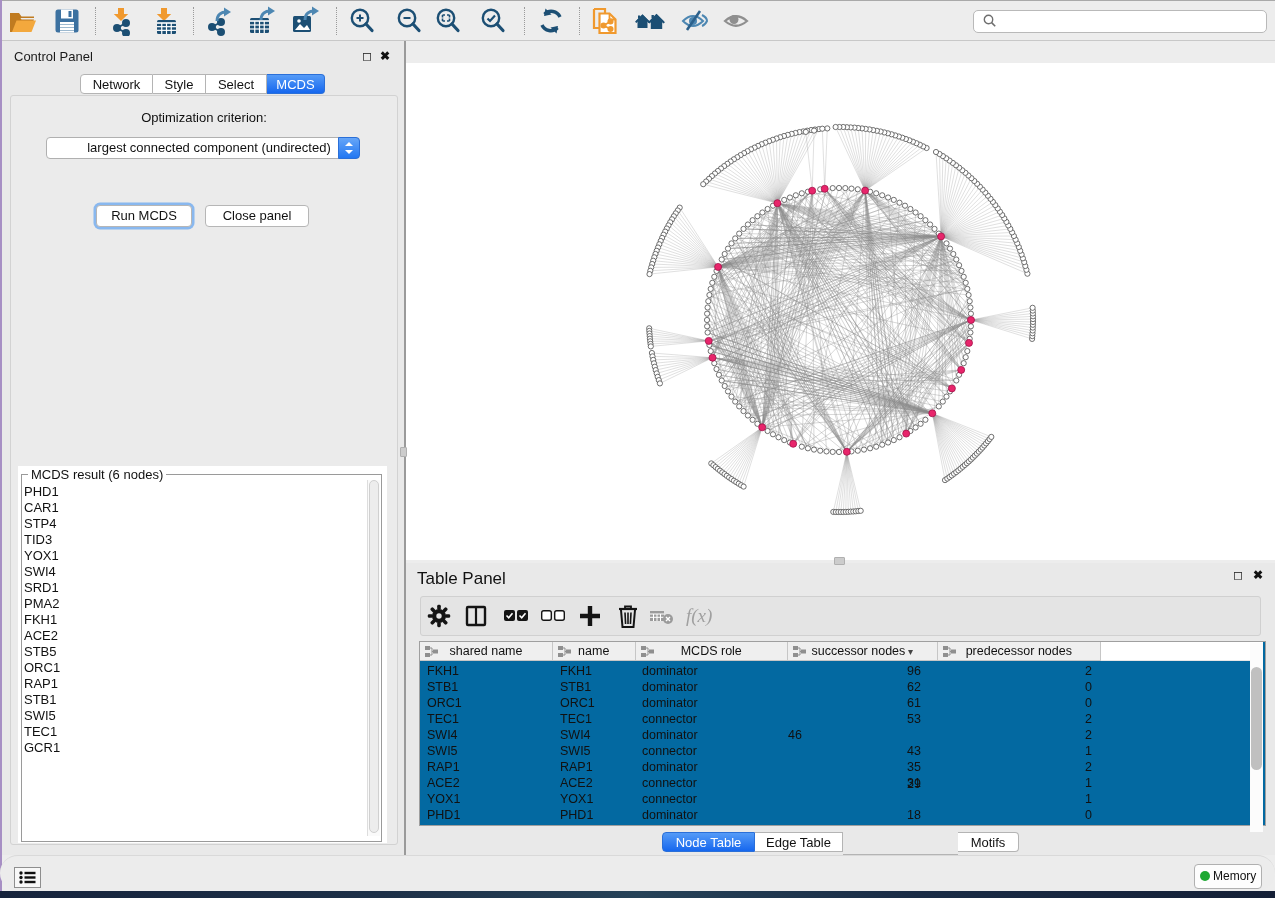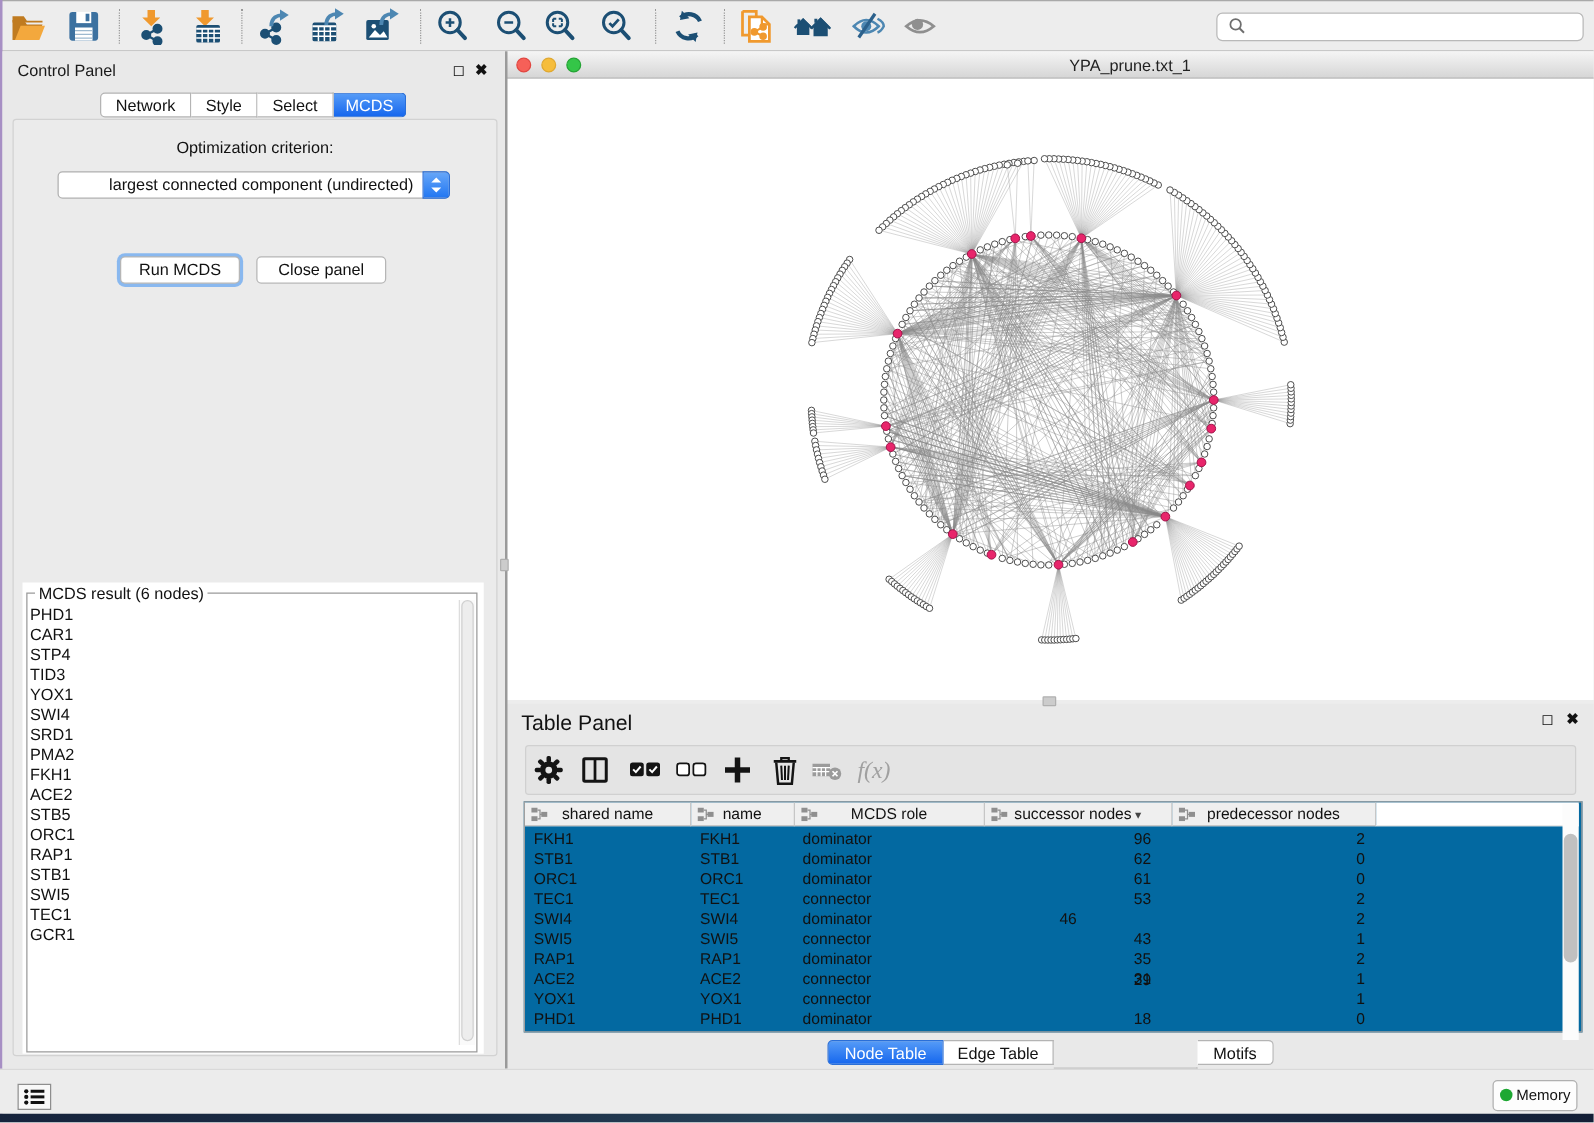--- a/index.html
+++ b/index.html
@@ -58,21 +58,21 @@
             border:1px solid #9f9f9f;}
   .hdr{position:absolute;top:0;height:19px;background:#efefef;border-right:1px solid #c6c6c6;
        border-bottom:1px solid #c6c6c6;box-sizing:border-box;text-align:center;
        font-size:12.5px;line-height:19px;color:#111;}
   .cell{position:absolute;height:16px;font-size:12.5px;line-height:16px;}
   #tscroll{position:absolute;right:2px;top:1px;width:13px;height:189px;background:#fcfcfc;}
   #tthumb{position:absolute;left:1px;top:24px;width:11px;height:103px;background:#c0c0c0;border-radius:6px;}
   .bottab{border:1px solid #b4b4b4;border-left:none;background:#fff;font-size:13px;
           line-height:20px;text-align:center;box-sizing:border-box;}
   
-  #statusbar{left:0;top:855px;width:1275px;height:36px;background:#ececec;border-top:1px solid #d9d9d9;box-sizing:border-box;}
+  #statusbar{left:0;top:855px;width:1275px;height:36px;background:#ececec;border-top:1px solid #d9d9d9;box-sizing:border-box;border-radius:18px;}
   #listicon{position:absolute;left:14px;top:11px;width:25px;height:19px;background:#f8f8f8;
             border:1px solid #8e8e8e;}
   #membtn{position:absolute;right:13px;top:8px;width:66px;height:23px;background:#fdfdfd;
           border:1px solid #b0b0b0;border-radius:4px;font-size:12px;line-height:22px;text-align:center;}
   #desktop{left:0;top:891px;width:1275px;height:7px;background:linear-gradient(90deg,#16233c 0%,#1d3048 30%,#264258 50%,#1a2c46 72%,#141f36 100%);}
 </style></head>
 <body>
 <div class="abs" id="toolbar">
     <svg class="ticon" style="left:7px;top:5px" width="30" height="30" viewBox="0 0 30 30">
       <path d="M3 7 h9 l2.5 3.5 H27 V12 H3 z" fill="#c07b20"></path>
@@ -238,26 +238,20 @@
         <div id="grouplabel">MCDS result (6 nodes)</div>
         <div id="mcdslist">PHD1<br>CAR1<br>STP4<br>TID3<br>YOX1<br>SWI4<br>SRD1<br>PMA2<br>FKH1<br>ACE2<br>STB5<br>ORC1<br>RAP1<br>STB1<br>SWI5<br>TEC1<br>GCR1</div>
         <div id="listscroll">
             <div id="listthumb"></div>
           </div>
       </div>
     </div>
   </div>
 </div>
 <div class="abs" id="netwin">
-  <div id="nettitle">
-    <span class="light" style="left:9px;background:#f66058;border:1px solid #e14640;box-sizing:border-box;"></span>
-    <span class="light" style="left:29px;background:#f6bd3c;border:1px solid #e0a830;box-sizing:border-box;"></span>
-    <span class="light" style="left:49px;background:#34c648;border:1px solid #24a334;box-sizing:border-box;"></span>
-    <div id="nettext">YPA_prune.txt_1</div>
-  </div>
   <div id="netcanvas">
       <svg width="871" height="497" viewBox="0 0 871 497" style="position:absolute;left:0;top:0">
         <path d="M372.4 140.2L413.9 66.1M372.4 140.2L410.0 66.5M372.4 140.2L406.1 67.0M372.4 140.2L402.2 67.7M372.4 140.2L398.3 68.4M372.4 140.2L394.4 69.1M372.4 140.2L390.5 70.0M372.4 140.2L386.7 70.9M372.4 140.2L382.8 71.9M372.4 140.2L379.0 73.0M372.4 140.2L375.2 74.2M372.4 140.2L371.5 75.5M372.4 140.2L367.8 76.8M372.4 140.2L364.1 78.2M372.4 140.2L360.4 79.7M372.4 140.2L356.7 81.2M372.4 140.2L353.1 82.9M372.4 140.2L349.6 84.6M372.4 140.2L346.0 86.3M372.4 140.2L342.5 88.2M372.4 140.2L339.1 90.1M372.4 140.2L335.6 92.1M372.4 140.2L332.3 94.2M372.4 140.2L328.9 96.3M372.4 140.2L325.6 98.5M372.4 140.2L322.4 100.8M372.4 140.2L319.2 103.1M372.4 140.2L316.0 105.5M372.4 140.2L312.9 108.0M372.4 140.2L309.9 110.5M372.4 140.2L306.9 113.1M372.4 140.2L304.0 115.8M372.4 140.2L301.1 118.5M372.4 140.2L298.2 121.2M407.2 127.7L409.1 67.6M407.2 127.7L400.8 68.9M419.7 125.8L422.3 65.4M419.7 125.8L417.3 65.7M460.1 127.6L521.6 85.0M460.1 127.6L518.2 83.4M460.1 127.6L514.8 81.7M460.1 127.6L511.4 80.2M460.1 127.6L507.9 78.7M460.1 127.6L504.4 77.3M460.1 127.6L500.9 76.0M460.1 127.6L497.3 74.7M460.1 127.6L493.8 73.5M460.1 127.6L490.2 72.4M460.1 127.6L486.6 71.3M460.1 127.6L482.9 70.3M460.1 127.6L479.3 69.4M460.1 127.6L475.6 68.5M460.1 127.6L471.9 67.8M460.1 127.6L468.2 67.1M460.1 127.6L464.5 66.4M460.1 127.6L460.7 65.9M460.1 127.6L457.0 65.4M460.1 127.6L453.2 65.0M460.1 127.6L449.5 64.6M460.1 127.6L445.7 64.4M460.1 127.6L441.9 64.2M460.1 127.6L438.2 64.0M460.1 127.6L434.4 64.0M460.1 127.6L430.6 64.0M536.1 173.4L622.4 210.7M536.1 173.4L621.4 206.8M536.1 173.4L620.3 203.0M536.1 173.4L619.2 199.1M536.1 173.4L617.9 195.3M536.1 173.4L616.6 191.5M536.1 173.4L615.2 187.8M536.1 173.4L613.8 184.0M536.1 173.4L612.2 180.3M536.1 173.4L610.6 176.7M536.1 173.4L608.9 173.0M536.1 173.4L607.1 169.4M536.1 173.4L605.3 165.9M536.1 173.4L603.3 162.4M536.1 173.4L601.4 158.9M536.1 173.4L599.3 155.4M536.1 173.4L597.2 152.0M536.1 173.4L594.9 148.7M536.1 173.4L592.7 145.4M536.1 173.4L590.3 142.1M536.1 173.4L587.9 138.9M536.1 173.4L585.5 135.8M536.1 173.4L582.9 132.7M536.1 173.4L580.3 129.6M536.1 173.4L577.6 126.6M536.1 173.4L574.9 123.7M536.1 173.4L572.1 120.8M536.1 173.4L569.3 118.0M536.1 173.4L566.4 115.2M536.1 173.4L563.4 112.5M536.1 173.4L560.4 109.8M536.1 173.4L557.3 107.3M536.1 173.4L554.2 104.7M536.1 173.4L551.0 102.3M536.1 173.4L547.8 99.9M536.1 173.4L544.5 97.6M536.1 173.4L541.2 95.3M536.1 173.4L537.9 93.1M536.1 173.4L534.5 91.0M536.1 173.4L531.0 89.0M566.0 257.0L627.1 275.9M566.0 257.0L627.3 273.1M566.0 257.0L627.5 270.3M566.0 257.0L627.7 267.5M566.0 257.0L627.8 264.6M566.0 257.0L627.9 261.8M566.0 257.0L628.0 259.0M566.0 257.0L628.0 256.1M566.0 257.0L628.0 253.3M566.0 257.0L627.9 250.5M566.0 257.0L627.8 247.6M566.0 257.0L627.6 244.8M527.3 350.3L540.0 417.1M527.3 350.3L542.3 415.6M527.3 350.3L544.5 414.0M527.3 350.3L546.8 412.4M527.3 350.3L549.0 410.7M527.3 350.3L551.2 409.1M527.3 350.3L553.4 407.4M527.3 350.3L555.6 405.6M527.3 350.3L557.7 403.8M527.3 350.3L559.8 402.0M527.3 350.3L561.9 400.2M527.3 350.3L563.9 398.4M527.3 350.3L566.0 396.5M527.3 350.3L567.9 394.6M527.3 350.3L569.9 392.6M527.3 350.3L571.9 390.6M527.3 350.3L573.8 388.6M527.3 350.3L575.7 386.6M527.3 350.3L577.5 384.6M527.3 350.3L579.3 382.5M527.3 350.3L581.1 380.4M527.3 350.3L582.9 378.2M527.3 350.3L584.6 376.1M527.3 350.3L586.3 373.9M441.8 388.8L428.3 448.9M441.8 388.8L430.8 449.0M441.8 388.8L433.3 449.0M441.8 388.8L435.8 449.0M441.8 388.8L438.3 449.0M441.8 388.8L440.8 448.9M441.8 388.8L443.3 448.8M441.8 388.8L445.8 448.6M441.8 388.8L448.3 448.5M441.8 388.8L450.8 448.3M441.8 388.8L453.3 448.0M441.8 388.8L455.7 447.8M357.2 364.3L306.3 400.4M357.2 364.3L308.4 402.2M357.2 364.3L310.6 404.1M357.2 364.3L312.8 405.9M357.2 364.3L315.0 407.7M357.2 364.3L317.3 409.4M357.2 364.3L319.5 411.1M357.2 364.3L321.8 412.8M357.2 364.3L324.1 414.5M357.2 364.3L326.5 416.1M357.2 364.3L328.9 417.7M357.2 364.3L331.3 419.2M357.2 364.3L333.7 420.7M357.2 364.3L336.1 422.2M357.2 364.3L338.6 423.6M307.5 294.7L246.9 290.0M307.5 294.7L247.5 293.4M307.5 294.7L248.2 296.9M307.5 294.7L249.0 300.3M307.5 294.7L249.8 303.7M307.5 294.7L250.7 307.1M307.5 294.7L251.7 310.4M307.5 294.7L252.7 313.8M307.5 294.7L253.8 317.1M307.5 294.7L254.9 320.4M303.7 277.9L244.2 265.3M303.7 277.9L244.3 267.9M303.7 277.9L244.5 270.5M303.7 277.9L244.7 273.1M303.7 277.9L244.9 275.7M303.7 277.9L245.2 278.3M303.7 277.9L245.5 280.9M303.7 277.9L245.8 283.4M313.1 203.9L274.7 144.6M313.1 203.9L272.7 147.5M313.1 203.9L270.7 150.4M313.1 203.9L268.8 153.3M313.1 203.9L267.0 156.3M313.1 203.9L265.2 159.3M313.1 203.9L263.5 162.4M313.1 203.9L261.8 165.5M313.1 203.9L260.2 168.6M313.1 203.9L258.6 171.7M313.1 203.9L257.1 174.9M313.1 203.9L255.7 178.0M313.1 203.9L254.3 181.3M313.1 203.9L253.0 184.5M313.1 203.9L251.7 187.8M313.1 203.9L250.5 191.0M313.1 203.9L249.3 194.3M313.1 203.9L248.2 197.7M313.1 203.9L247.2 201.0M313.1 203.9L246.2 204.4M313.1 203.9L245.3 207.8M313.1 203.9L244.5 211.1" stroke="#8a8a8a" stroke-width="0.7" opacity="0.38" fill="none"></path>
         <path d="M536.1 173.4L342.9 161.5M536.1 173.4L338.5 165.9M536.1 173.4L338.5 165.9M536.1 173.4L334.2 170.6M536.1 173.4L330.2 175.4M536.1 173.4L330.2 175.4M536.1 173.4L326.5 180.4M536.1 173.4L323.0 185.6M536.1 173.4L323.0 185.6M536.1 173.4L319.7 191.0M536.1 173.4L316.7 196.5M536.1 173.4L357.4 149.5M536.1 173.4L352.4 153.2M536.1 173.4L342.9 161.5M536.1 173.4L338.5 165.9M536.1 173.4L330.2 175.4M536.1 173.4L326.5 180.4M536.1 173.4L323.0 185.6M536.1 173.4L316.7 196.5M536.1 173.4L313.9 202.2M536.1 173.4L309.3 213.8M536.1 173.4L307.3 219.8M536.1 173.4L434.0 389.0M536.1 173.4L440.3 388.9M536.1 173.4L452.8 387.7M536.1 173.4L459.0 386.6M536.1 173.4L465.1 385.3M536.1 173.4L471.2 383.7M536.1 173.4L477.2 381.7M536.1 173.4L483.1 379.5M536.1 173.4L494.5 374.3M536.1 173.4L500.0 371.3M536.1 173.4L505.4 368.0M536.1 173.4L510.6 364.5M536.1 173.4L302.1 263.3M536.1 173.4L302.6 269.5M536.1 173.4L302.6 269.5M536.1 173.4L303.3 275.8M536.1 173.4L304.4 282.0M536.1 173.4L304.4 282.0M536.1 173.4L305.7 288.1M536.1 173.4L307.3 294.2M536.1 173.4L309.3 300.2M536.1 173.4L309.3 300.2M536.1 173.4L311.5 306.1M536.1 173.4L313.9 311.8M536.1 173.4L529.5 348.1M536.1 173.4L533.8 343.4M536.1 173.4L537.8 338.6M536.1 173.4L541.5 333.6M536.1 173.4L548.3 323.0M536.1 173.4L551.3 317.5M536.1 173.4L554.1 311.8M536.1 173.4L556.5 306.1M536.1 173.4L558.7 300.2M536.1 173.4L562.3 288.1M536.1 173.4L563.6 282.0M536.1 173.4L564.7 275.8M372.4 140.2L440.3 388.9M372.4 140.2L446.5 388.4M372.4 140.2L452.8 387.7M372.4 140.2L459.0 386.6M372.4 140.2L471.2 383.7M372.4 140.2L477.2 381.7M372.4 140.2L483.1 379.5M372.4 140.2L488.8 377.1M372.4 140.2L494.5 374.3M372.4 140.2L505.4 368.0M372.4 140.2L510.6 364.5M372.4 140.2L515.6 360.8M372.4 140.2L316.7 317.5M372.4 140.2L323.0 328.4M372.4 140.2L326.5 333.6M372.4 140.2L330.2 338.6M372.4 140.2L334.2 343.4M372.4 140.2L338.5 348.1M372.4 140.2L342.9 352.5M372.4 140.2L347.6 356.8M372.4 140.2L357.4 364.5M372.4 140.2L362.6 368.0M372.4 140.2L368.0 371.3M372.4 140.2L373.5 374.3M372.4 140.2L477.2 381.7M372.4 140.2L483.1 379.5M372.4 140.2L488.8 377.1M372.4 140.2L500.0 371.3M372.4 140.2L505.4 368.0M372.4 140.2L510.6 364.5M372.4 140.2L515.6 360.8M372.4 140.2L525.1 352.5M372.4 140.2L529.5 348.1M372.4 140.2L533.8 343.4M372.4 140.2L541.5 333.6M372.4 140.2L545.0 328.4M372.4 140.2L560.7 219.8M372.4 140.2L558.7 213.8M372.4 140.2L556.5 207.9M372.4 140.2L554.1 202.2M372.4 140.2L551.3 196.5M372.4 140.2L548.3 191.0M372.4 140.2L545.0 185.6M372.4 140.2L541.5 180.4M372.4 140.2L537.8 175.4M372.4 140.2L533.8 170.6M372.4 140.2L529.5 165.9M372.4 140.2L525.1 161.5M313.1 203.9L342.9 352.5M313.1 203.9L347.6 356.8M313.1 203.9L352.4 360.8M313.1 203.9L357.4 364.5M313.1 203.9L362.6 368.0M313.1 203.9L368.0 371.3M313.1 203.9L373.5 374.3M313.1 203.9L379.2 377.1M313.1 203.9L379.2 377.1M313.1 203.9L384.9 379.5M313.1 203.9L390.8 381.7M313.1 203.9L396.8 383.7M313.1 203.9L402.9 385.3M313.1 203.9L520.4 157.2M313.1 203.9L515.6 153.2M313.1 203.9L510.6 149.5M313.1 203.9L505.4 146.0M313.1 203.9L500.0 142.7M313.1 203.9L494.5 139.7M313.1 203.9L494.5 139.7M313.1 203.9L488.8 136.9M313.1 203.9L483.1 134.5M313.1 203.9L477.2 132.3M313.1 203.9L471.2 130.3M313.1 203.9L465.1 128.7M313.1 203.9L459.0 127.4M313.1 203.9L563.6 232.0M313.1 203.9L562.3 225.9M313.1 203.9L560.7 219.8M313.1 203.9L556.5 207.9M313.1 203.9L554.1 202.2M313.1 203.9L551.3 196.5M313.1 203.9L548.3 191.0M313.1 203.9L545.0 185.6M313.1 203.9L537.8 175.4M313.1 203.9L533.8 170.6M313.1 203.9L529.5 165.9M313.1 203.9L525.1 161.5M313.1 203.9L520.4 157.2M313.1 203.9L510.6 149.5M527.3 350.3L302.6 269.5M527.3 350.3L303.3 275.8M527.3 350.3L304.4 282.0M527.3 350.3L304.4 282.0M527.3 350.3L305.7 288.1M527.3 350.3L307.3 294.2M527.3 350.3L309.3 300.2M527.3 350.3L309.3 300.2M527.3 350.3L311.5 306.1M527.3 350.3L313.9 311.8M527.3 350.3L316.7 317.5M527.3 350.3L316.7 317.5M527.3 350.3L303.3 275.8M527.3 350.3L304.4 282.0M527.3 350.3L305.7 288.1M527.3 350.3L307.3 294.2M527.3 350.3L311.5 306.1M527.3 350.3L313.9 311.8M527.3 350.3L316.7 317.5M527.3 350.3L319.7 323.0M527.3 350.3L326.5 333.6M527.3 350.3L330.2 338.6M527.3 350.3L334.2 343.4M527.3 350.3L342.9 352.5M527.3 350.3L304.4 232.0M527.3 350.3L303.3 238.2M527.3 350.3L302.6 244.5M527.3 350.3L302.1 250.7M527.3 350.3L302.0 257.0M527.3 350.3L302.1 263.3M527.3 350.3L302.6 269.5M527.3 350.3L302.6 269.5M527.3 350.3L303.3 275.8M527.3 350.3L304.4 282.0M527.3 350.3L305.7 288.1M527.3 350.3L307.3 294.2M460.1 127.6L311.5 306.1M460.1 127.6L313.9 311.8M460.1 127.6L316.7 317.5M460.1 127.6L319.7 323.0M460.1 127.6L323.0 328.4M460.1 127.6L326.5 333.6M460.1 127.6L330.2 338.6M460.1 127.6L334.2 343.4M460.1 127.6L338.5 348.1M460.1 127.6L342.9 352.5M460.1 127.6L347.6 356.8M460.1 127.6L465.1 385.3M460.1 127.6L471.2 383.7M460.1 127.6L477.2 381.7M460.1 127.6L477.2 381.7M460.1 127.6L483.1 379.5M460.1 127.6L483.1 379.5M460.1 127.6L488.8 377.1M460.1 127.6L488.8 377.1M460.1 127.6L494.5 374.3M460.1 127.6L494.5 374.3M460.1 127.6L500.0 371.3M460.1 127.6L566.0 257.0M460.1 127.6L565.9 250.7M460.1 127.6L565.4 244.5M460.1 127.6L563.6 232.0M460.1 127.6L562.3 225.9M460.1 127.6L560.7 219.8M460.1 127.6L558.7 213.8M460.1 127.6L556.5 207.9M460.1 127.6L554.1 202.2M460.1 127.6L551.3 196.5M460.1 127.6L548.3 191.0M460.1 127.6L545.0 185.6M357.2 364.3L446.5 125.6M357.2 364.3L440.3 125.1M357.2 364.3L434.0 125.0M357.2 364.3L427.7 125.1M357.2 364.3L421.5 125.6M357.2 364.3L421.5 125.6M357.2 364.3L415.2 126.3M357.2 364.3L409.0 127.4M357.2 364.3L402.9 128.7M357.2 364.3L396.8 130.3M357.2 364.3L390.8 132.3M357.2 364.3L390.8 132.3M357.2 364.3L384.9 134.5M357.2 364.3L379.2 136.9M357.2 364.3L373.5 139.7M357.2 364.3L311.5 207.9M357.2 364.3L311.5 207.9M357.2 364.3L309.3 213.8M357.2 364.3L307.3 219.8M357.2 364.3L307.3 219.8M357.2 364.3L305.7 225.9M357.2 364.3L304.4 232.0M357.2 364.3L304.4 232.0M357.2 364.3L303.3 238.2M357.2 364.3L302.6 244.5M357.2 364.3L302.6 244.5M357.2 364.3L302.1 250.7M357.2 364.3L302.0 257.0M357.2 364.3L302.0 257.0M357.2 364.3L302.1 263.3M441.8 388.8L563.6 282.0M441.8 388.8L564.7 275.8M441.8 388.8L564.7 275.8M441.8 388.8L565.4 269.5M441.8 388.8L565.9 263.3M441.8 388.8L565.9 263.3M441.8 388.8L566.0 257.0M441.8 388.8L565.9 250.7M441.8 388.8L565.9 250.7M441.8 388.8L565.4 244.5M441.8 388.8L564.7 238.2M441.8 388.8L564.7 238.2M441.8 388.8L334.2 170.6M441.8 388.8L330.2 175.4M441.8 388.8L330.2 175.4M441.8 388.8L326.5 180.4M441.8 388.8L323.0 185.6M441.8 388.8L323.0 185.6M441.8 388.8L319.7 191.0M441.8 388.8L319.7 191.0M441.8 388.8L316.7 196.5M441.8 388.8L313.9 202.2M441.8 388.8L313.9 202.2M441.8 388.8L311.5 207.9M566.0 257.0L330.2 338.6M566.0 257.0L330.2 338.6M566.0 257.0L334.2 343.4M566.0 257.0L338.5 348.1M566.0 257.0L342.9 352.5M566.0 257.0L347.6 356.8M566.0 257.0L347.6 356.8M566.0 257.0L352.4 360.8M566.0 257.0L357.4 364.5M566.0 257.0L362.6 368.0M566.0 257.0L362.6 368.0M566.0 257.0L384.9 134.5M566.0 257.0L379.2 136.9M566.0 257.0L373.5 139.7M566.0 257.0L362.6 146.0M566.0 257.0L357.4 149.5M566.0 257.0L352.4 153.2M566.0 257.0L347.6 157.2M566.0 257.0L342.9 161.5M566.0 257.0L334.2 170.6M566.0 257.0L330.2 175.4M566.0 257.0L326.5 180.4M307.5 294.7L402.9 128.7M307.5 294.7L390.8 132.3M307.5 294.7L384.9 134.5M307.5 294.7L373.5 139.7M307.5 294.7L362.6 146.0M307.5 294.7L352.4 153.2M307.5 294.7L529.5 348.1M307.5 294.7L533.8 343.4M307.5 294.7L537.8 338.6M307.5 294.7L541.5 333.6M307.5 294.7L545.0 328.4M307.5 294.7L548.3 323.0M307.5 294.7L551.3 317.5M303.7 277.9L562.3 225.9M303.7 277.9L558.7 213.8M303.7 277.9L556.5 207.9M303.7 277.9L551.3 196.5M303.7 277.9L548.3 191.0M303.7 277.9L421.5 388.4M303.7 277.9L427.7 388.9M303.7 277.9L440.3 388.9M303.7 277.9L452.8 387.7M303.7 277.9L465.1 385.3M303.7 277.9L471.2 383.7M407.2 127.7L311.5 207.9M407.2 127.7L309.3 213.8M407.2 127.7L307.3 219.8M407.2 127.7L305.7 225.9M407.2 127.7L304.4 232.0M407.2 127.7L303.3 238.2M407.2 127.7L362.6 368.0M407.2 127.7L373.5 374.3M407.2 127.7L384.9 379.5M407.2 127.7L396.8 383.7M407.2 127.7L409.0 386.6M407.2 127.7L421.5 388.4M419.7 125.8L548.3 323.0M419.7 125.8L556.5 306.1M419.7 125.8L560.7 294.2M419.7 125.8L563.6 282.0M419.7 125.8L565.9 263.3M419.7 125.8L556.5 306.1M419.7 125.8L558.7 300.2M419.7 125.8L562.3 288.1M419.7 125.8L563.6 282.0M419.7 125.8L564.7 275.8M564.0 279.9L434.0 125.0M564.0 279.9L415.2 126.3M564.0 279.9L402.9 128.7M564.0 279.9L384.9 134.5M564.0 279.9L373.5 139.7M564.0 279.9L434.0 389.0M564.0 279.9L440.3 388.9M564.0 279.9L452.8 387.7M564.0 279.9L465.1 385.3M564.0 279.9L477.2 381.7M556.2 306.9L319.7 323.0M556.2 306.9L330.2 338.6M556.2 306.9L342.9 352.5M556.2 306.9L357.4 364.5M556.2 306.9L415.2 126.3M556.2 306.9L409.0 127.4M556.2 306.9L396.8 130.3M556.2 306.9L390.8 132.3M556.2 306.9L379.2 136.9M546.9 325.4L316.7 196.5M546.9 325.4L311.5 207.9M546.9 325.4L307.3 219.8M546.9 325.4L304.4 232.0M546.9 325.4L362.6 146.0M546.9 325.4L347.6 157.2M546.9 325.4L338.5 165.9M546.9 325.4L326.5 180.4M546.9 325.4L316.7 196.5M501.2 370.6L565.9 263.3M501.2 370.6L566.0 257.0M501.2 370.6L565.9 250.7M501.2 370.6L564.7 238.2M501.2 370.6L563.6 232.0M501.2 370.6L520.4 157.2M501.2 370.6L510.6 149.5M501.2 370.6L500.0 142.7M501.2 370.6L483.1 134.5M501.2 370.6L471.2 130.3M388.2 380.8L362.6 146.0M388.2 380.8L352.4 153.2M388.2 380.8L342.9 161.5M388.2 380.8L334.2 170.6M388.2 380.8L556.5 207.9M388.2 380.8L551.3 196.5M388.2 380.8L541.5 180.4M388.2 380.8L533.8 170.6M388.2 380.8L520.4 157.2M305.7 225.9L465.1 128.7M477.2 381.7L494.5 139.7M352.4 360.8L421.5 388.4M505.4 146.0L362.6 368.0M560.7 219.8L323.0 328.4M304.4 282.0L342.9 352.5M427.7 125.1L352.4 153.2M562.3 225.9L525.1 161.5M551.3 317.5L316.7 317.5M379.2 136.9L510.6 364.5M309.3 213.8L402.9 385.3M471.2 130.3L302.6 269.5M304.4 282.0L562.3 225.9M446.5 125.6L307.3 219.8M303.3 238.2L427.7 125.1M396.8 383.7L565.9 263.3M305.7 225.9L551.3 317.5M452.8 126.3L305.7 288.1M477.2 132.3L562.3 225.9M562.3 225.9L415.2 126.3M316.7 317.5L465.1 128.7M505.4 368.0L440.3 125.1M307.3 219.8L564.7 275.8M402.9 128.7L510.6 149.5M352.4 153.2L558.7 213.8M357.4 149.5L334.2 343.4M529.5 165.9L334.2 343.4M311.5 207.9L402.9 385.3M402.9 385.3L564.7 275.8M520.4 356.8L459.0 386.6M483.1 379.5L560.7 219.8M305.7 288.1L319.7 191.0M545.0 185.6L304.4 232.0M465.1 128.7L564.7 275.8M338.5 348.1L494.5 139.7M409.0 386.6L302.1 263.3M533.8 343.4L396.8 383.7M357.4 149.5L541.5 333.6M307.3 219.8L316.7 317.5M452.8 126.3L402.9 385.3M533.8 343.4L427.7 388.9M533.8 343.4L396.8 130.3M305.7 288.1L551.3 196.5M536.1 173.4L313.1 203.9M536.1 173.4L460.1 127.6M536.1 173.4L357.2 364.3M372.4 140.2L313.1 203.9M372.4 140.2L441.8 388.8M372.4 140.2L566.0 257.0M313.1 203.9L527.3 350.3M313.1 203.9L460.1 127.6M313.1 203.9L441.8 388.8M313.1 203.9L566.0 257.0M527.3 350.3L357.2 364.3M527.3 350.3L441.8 388.8M460.1 127.6L357.2 364.3M460.1 127.6L441.8 388.8M460.1 127.6L566.0 257.0M357.2 364.3L566.0 257.0" stroke="#8a8a8a" stroke-width="0.7" opacity="0.48" fill="none"></path>
         <g fill="#fff" stroke="#4d4d4d" stroke-width="0.8">
           <circle cx="565.9" cy="250.7" r="2.6"></circle>
           <circle cx="565.4" cy="244.5" r="2.6"></circle>
           <circle cx="564.7" cy="238.2" r="2.6"></circle>
           <circle cx="563.6" cy="232.0" r="2.6"></circle>
           <circle cx="562.3" cy="225.9" r="2.6"></circle>
@@ -716,21 +710,21 @@
       <div class="cell" style="left:368px;top:53px;width:133px;text-align:right;">61</div>
       <div class="cell" style="left:517px;top:53px;width:155px;text-align:right;">0</div>
       <div class="cell" style="left:7px;top:69px;">TEC1</div>
       <div class="cell" style="left:140px;top:69px;">TEC1</div>
       <div class="cell" style="left:222px;top:69px;">connector</div>
       <div class="cell" style="left:368px;top:69px;width:133px;text-align:right;">53</div>
       <div class="cell" style="left:517px;top:69px;width:155px;text-align:right;">2</div>
       <div class="cell" style="left:7px;top:85px;">SWI4</div>
       <div class="cell" style="left:140px;top:85px;">SWI4</div>
       <div class="cell" style="left:222px;top:85px;">dominator</div>
-      <div class="cell" style="left:368px;top:85px;width:133px;text-align:center;">46</div>
+      <div class="cell" style="left:368px;top:85px;width:133px;text-align:left;">46</div>
       <div class="cell" style="left:517px;top:85px;width:155px;text-align:right;">2</div>
       <div class="cell" style="left:7px;top:101px;">SWI5</div>
       <div class="cell" style="left:140px;top:101px;">SWI5</div>
       <div class="cell" style="left:222px;top:101px;">connector</div>
       <div class="cell" style="left:368px;top:101px;width:133px;text-align:right;">43</div>
       <div class="cell" style="left:517px;top:101px;width:155px;text-align:right;">1</div>
       <div class="cell" style="left:7px;top:117px;">RAP1</div>
       <div class="cell" style="left:140px;top:117px;">RAP1</div>
       <div class="cell" style="left:222px;top:117px;">dominator</div>
       <div class="cell" style="left:368px;top:117px;width:133px;text-align:right;">35</div>

